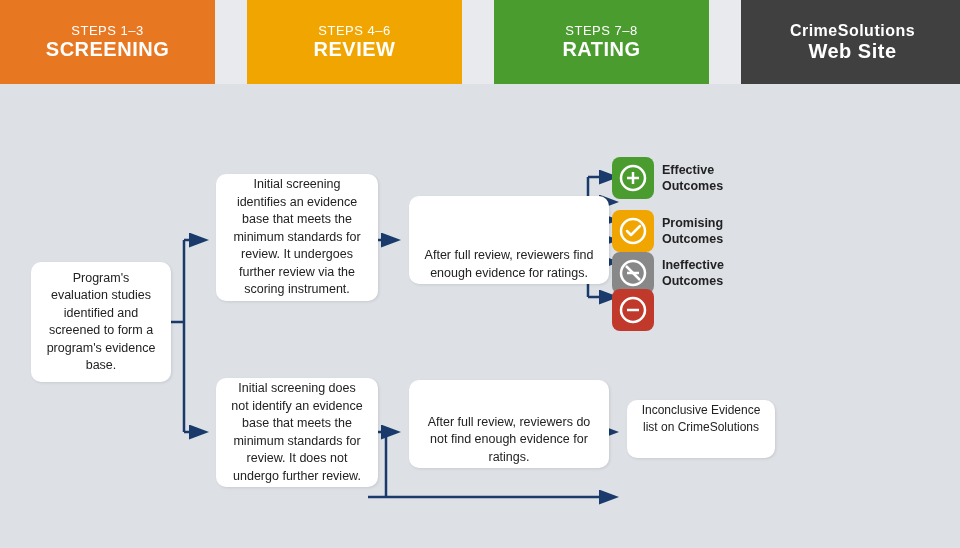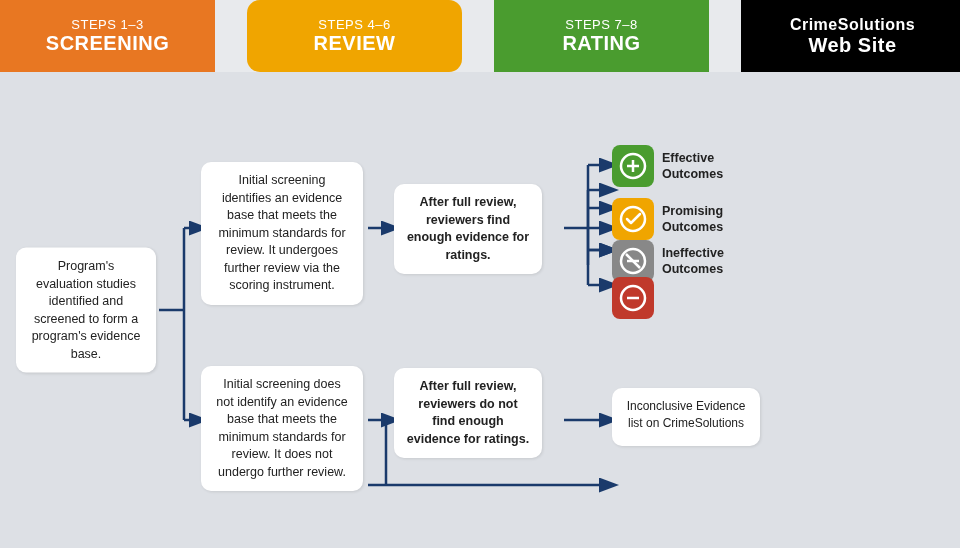--- a/index.html
+++ b/index.html
@@ -8,21 +8,21 @@
       height: 548px;
       font-family: Arial, sans-serif;
       background: #e8eaed;
       overflow: hidden;
     }
 
     
     .header {
       display: flex;
       width: 100%;
-      height: 72px;
+      height: 84px;
       gap: 32px;
     }
     .header-section {
       display: flex;
       flex-direction: column;
       align-items: center;
       justify-content: center;
       flex: 1;
       padding: 8px 12px;
     }
@@ -30,69 +30,69 @@
       font-size: 13px;
       font-weight: normal;
       letter-spacing: 0.5px;
     }
     .header-section .title {
       font-size: 20px;
       font-weight: bold;
       letter-spacing: 0.5px;
     }
     .h1 { background: #e87722; color: white; }
-    .h2 { background: #f0a500; color: white; border-radius: 13px; }
+    .h2 { background: #f0a500; color: white; }
     .h3 { background: #4a9c2f; color: white; }
-    .h4 { background: #000000; color: white; padding-left: 16px; }
+    .h4 { background: #404040; color: white; padding-left: 16px; }
 
     
     .main {
       display: flex;
       width: 100%;
       height: 476px;
       background: #dde0e5;
       padding: 18px 16px;
       gap: 0;
       align-items: center;
     }
 
     
     .box {
       background: white;
       border-radius: 10px;
-      padding: 10px 12px;
+      padding: 2px 12px;
       text-align: center;
       font-size: 12.5px;
       line-height: 1.4;
       color: #222;
       box-shadow: 1px 1px 3px rgba(0,0,0,0.1);
+      margin-left: 15px;
     }
 
     .box-start {
       width: 140px;
       min-height: 120px;
       display: flex;
       align-items: center;
     }
 
     .box-mid {
       width: 162px;
       min-height: 100px;
       display: flex;
       align-items: center;
       justify-content: center;
     }
 
     .box-rate {
-      width: 148px;
+      width: 200px;
       min-height: 88px;
       display: flex;
-      align-items: flex-start;
-      justify-content: center;
-      font-weight: bold;
+      align-items: flex-end;
+      justify-content: center;
     }
 
     .box-out {
       width: 148px;
       min-height: 58px;
       display: flex;
       justify-content: center;
       font-size: 12px;
     }
 

